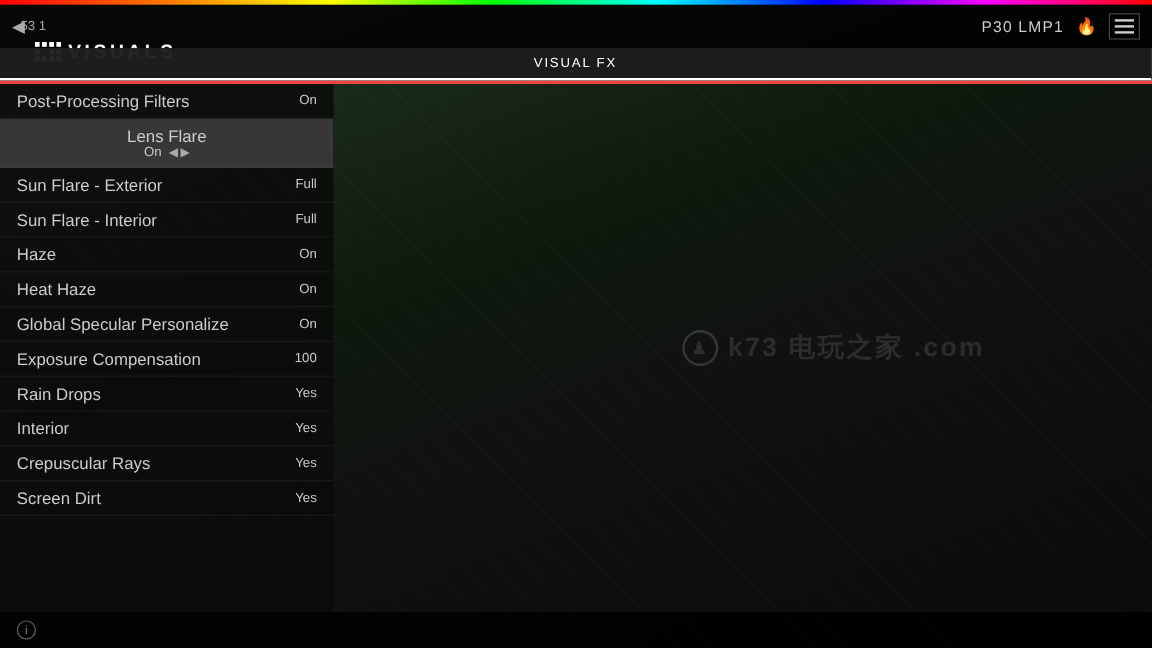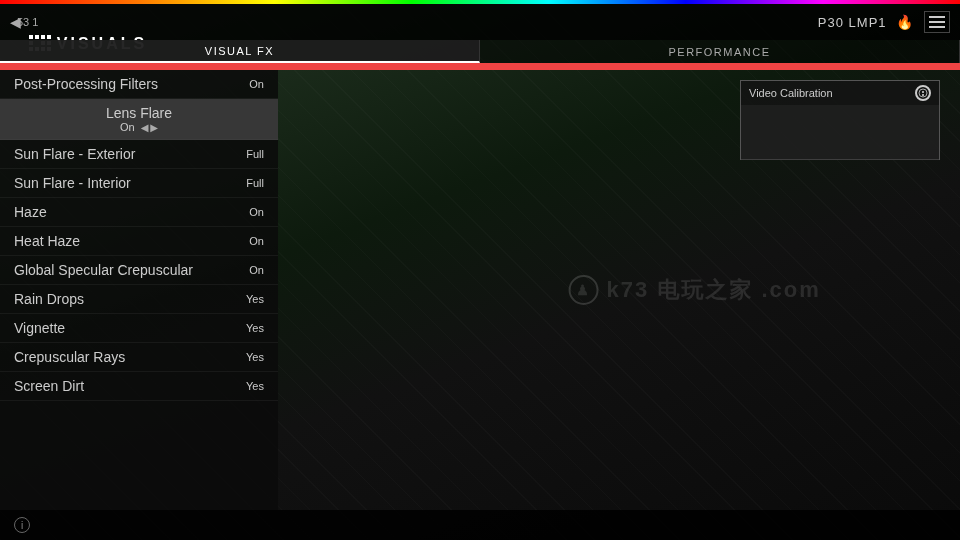--- a/index.html
+++ b/index.html
@@ -128,21 +128,21 @@
     }
 
     
     .tabs {
       position: absolute;
       top: 40px; left: 0; right: 0;
       height: 30px;
       display: flex;
       z-index: 100;
       background: rgba(0,0,0,0.5);
-      border-bottom: 7px solid #ef4444;
+      border-bottom: 3px solid #ef4444;
       text-align: center;
     }
 
     .tab {
       flex: 1;
       display: flex;
       align-items: center;
       justify-content: center;
       color: #aaa;
       font-size: 11px;
@@ -356,23 +356,20 @@
       <span></span>
       <span></span>
     </div>
   </div>
 </div>
 
 <div class="tabs">
   <div class="tab active">
     <span>VISUAL FX</span>
   </div>
-  <div class="tab">
-    <span>PERFORMANCE</span>
-  </div>
 </div>
 
 <div class="main-content">
 
   <div class="left-panel">
     <ul class="settings-list">
       <li class="settings-item">
         <span class="item-name">Post-Processing Filters</span>
         <span class="item-value">On</span>
       </li>
@@ -396,57 +393,48 @@
       </li>
       <li class="settings-item">
         <span class="item-name">Haze</span>
         <span class="item-value">On</span>
       </li>
       <li class="settings-item">
         <span class="item-name">Heat Haze</span>
         <span class="item-value">On</span>
       </li>
       <li class="settings-item">
-        <span class="item-name">Global Specular Crepuscular</span>
+        <span class="item-name">Global Specular Personalize</span>
         <span class="item-value">On</span>
+      </li>
+      <li class="settings-item">
+        <span class="item-name">Exposure Compensation</span>
+        <span class="item-value">100</span>
       </li>
       <li class="settings-item">
         <span class="item-name">Rain Drops</span>
         <span class="item-value">Yes</span>
       </li>
       <li class="settings-item">
-        <span class="item-name">Vignette</span>
+        <span class="item-name">Interior</span>
         <span class="item-value">Yes</span>
       </li>
       <li class="settings-item">
         <span class="item-name">Crepuscular Rays</span>
         <span class="item-value">Yes</span>
       </li>
       <li class="settings-item">
         <span class="item-name">Screen Dirt</span>
         <span class="item-value">Yes</span>
       </li>
     </ul>
   </div>
 
   <div class="right-area">
 
-    <div class="calibration-box">
-      <div class="calibration-header">
-        <span>Video Calibration</span>
-        <div class="calibration-icon">
-          <svg width="10" height="10" viewBox="0 0 10 10">
-            <circle cx="5" cy="5" r="4" stroke="#aaa" stroke-width="1" fill="none"></circle>
-            <rect x="4" y="3" width="2" height="2" fill="#aaa"></rect>
-            <rect x="4" y="6" width="2" height="2" fill="#aaa"></rect>
-          </svg>
-        </div>
-      </div>
-      <div class="calibration-content"></div>
-    </div>
 
     <div class="watermark">
       <div class="watermark-circle">♟</div>
       <span>k73 电玩之家</span>
       <span>.com</span>
     </div>
   </div>
 </div>
 
 <div class="bottom-bar">

